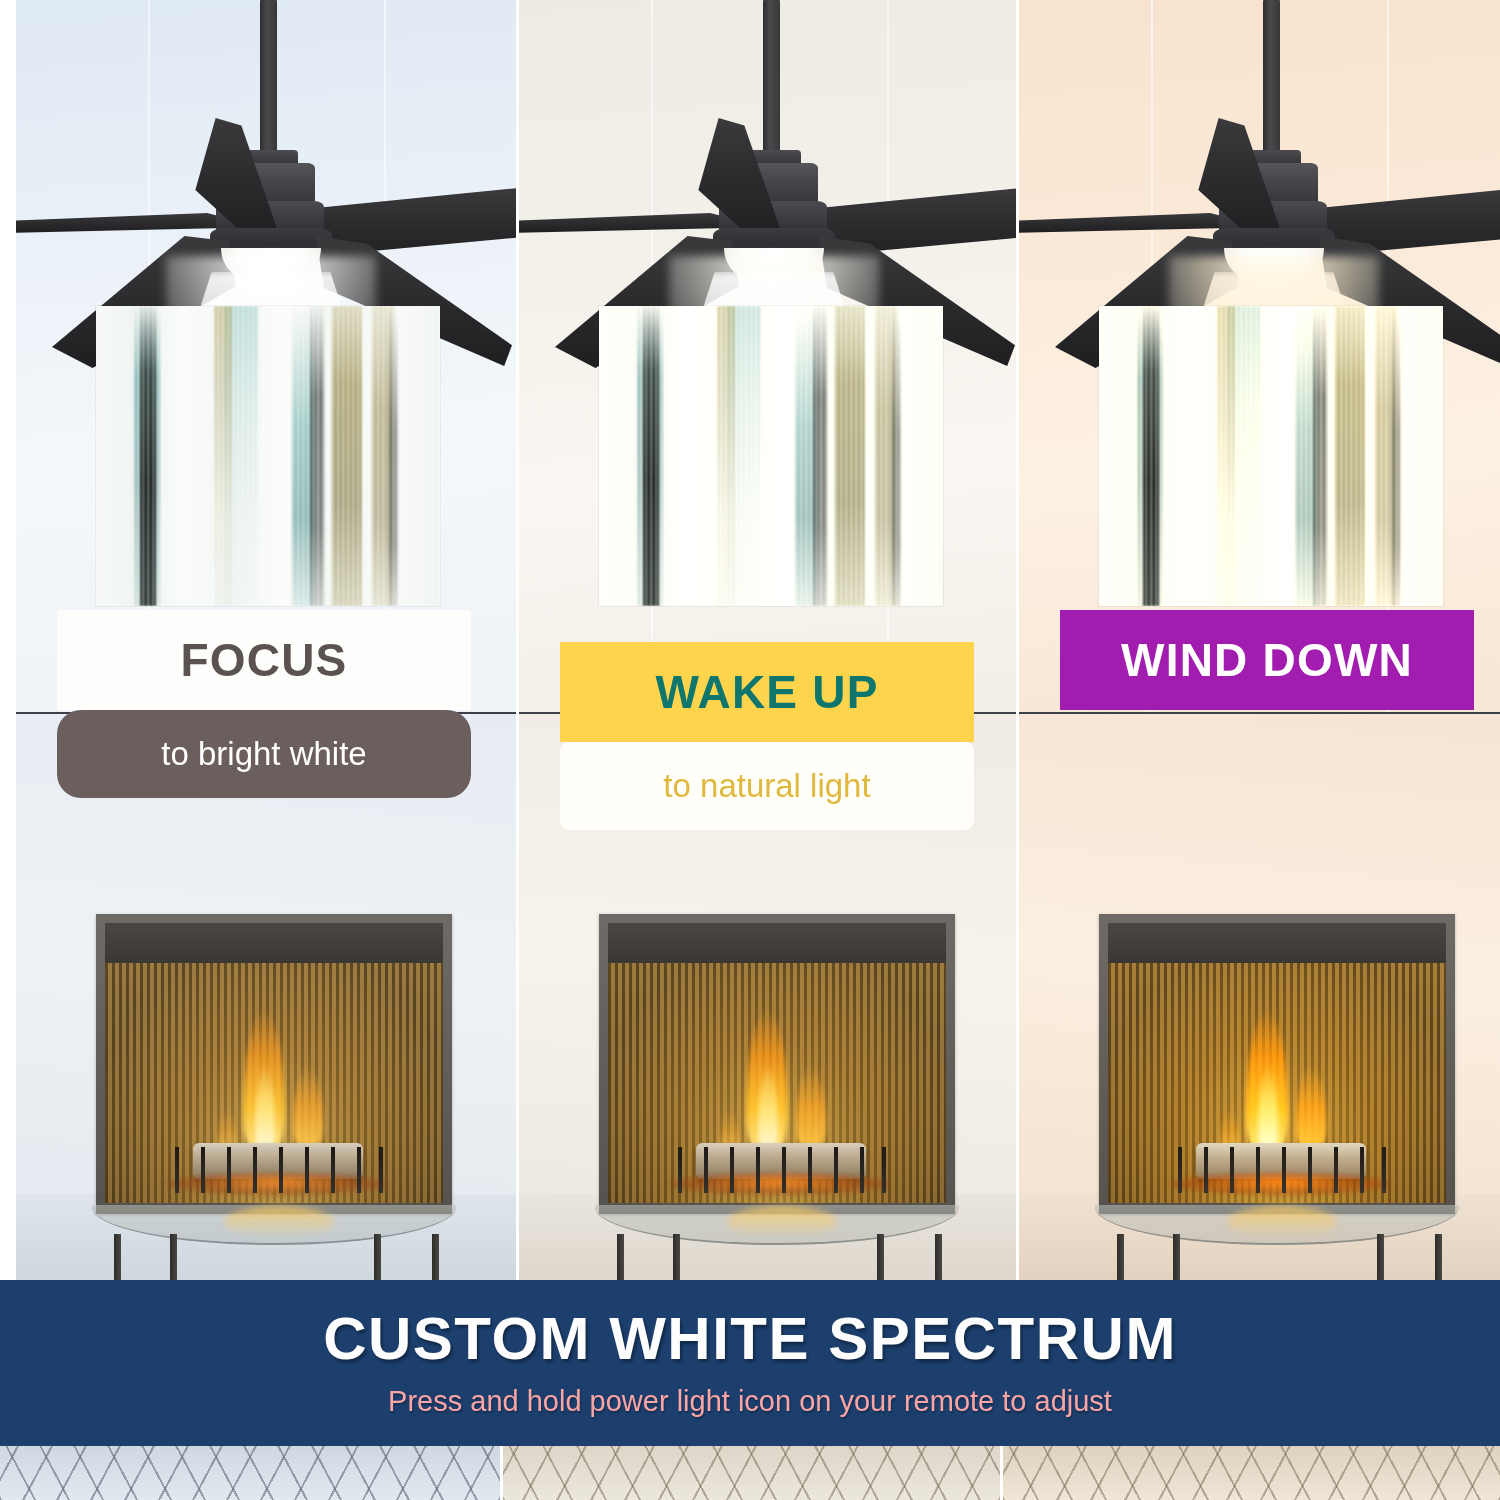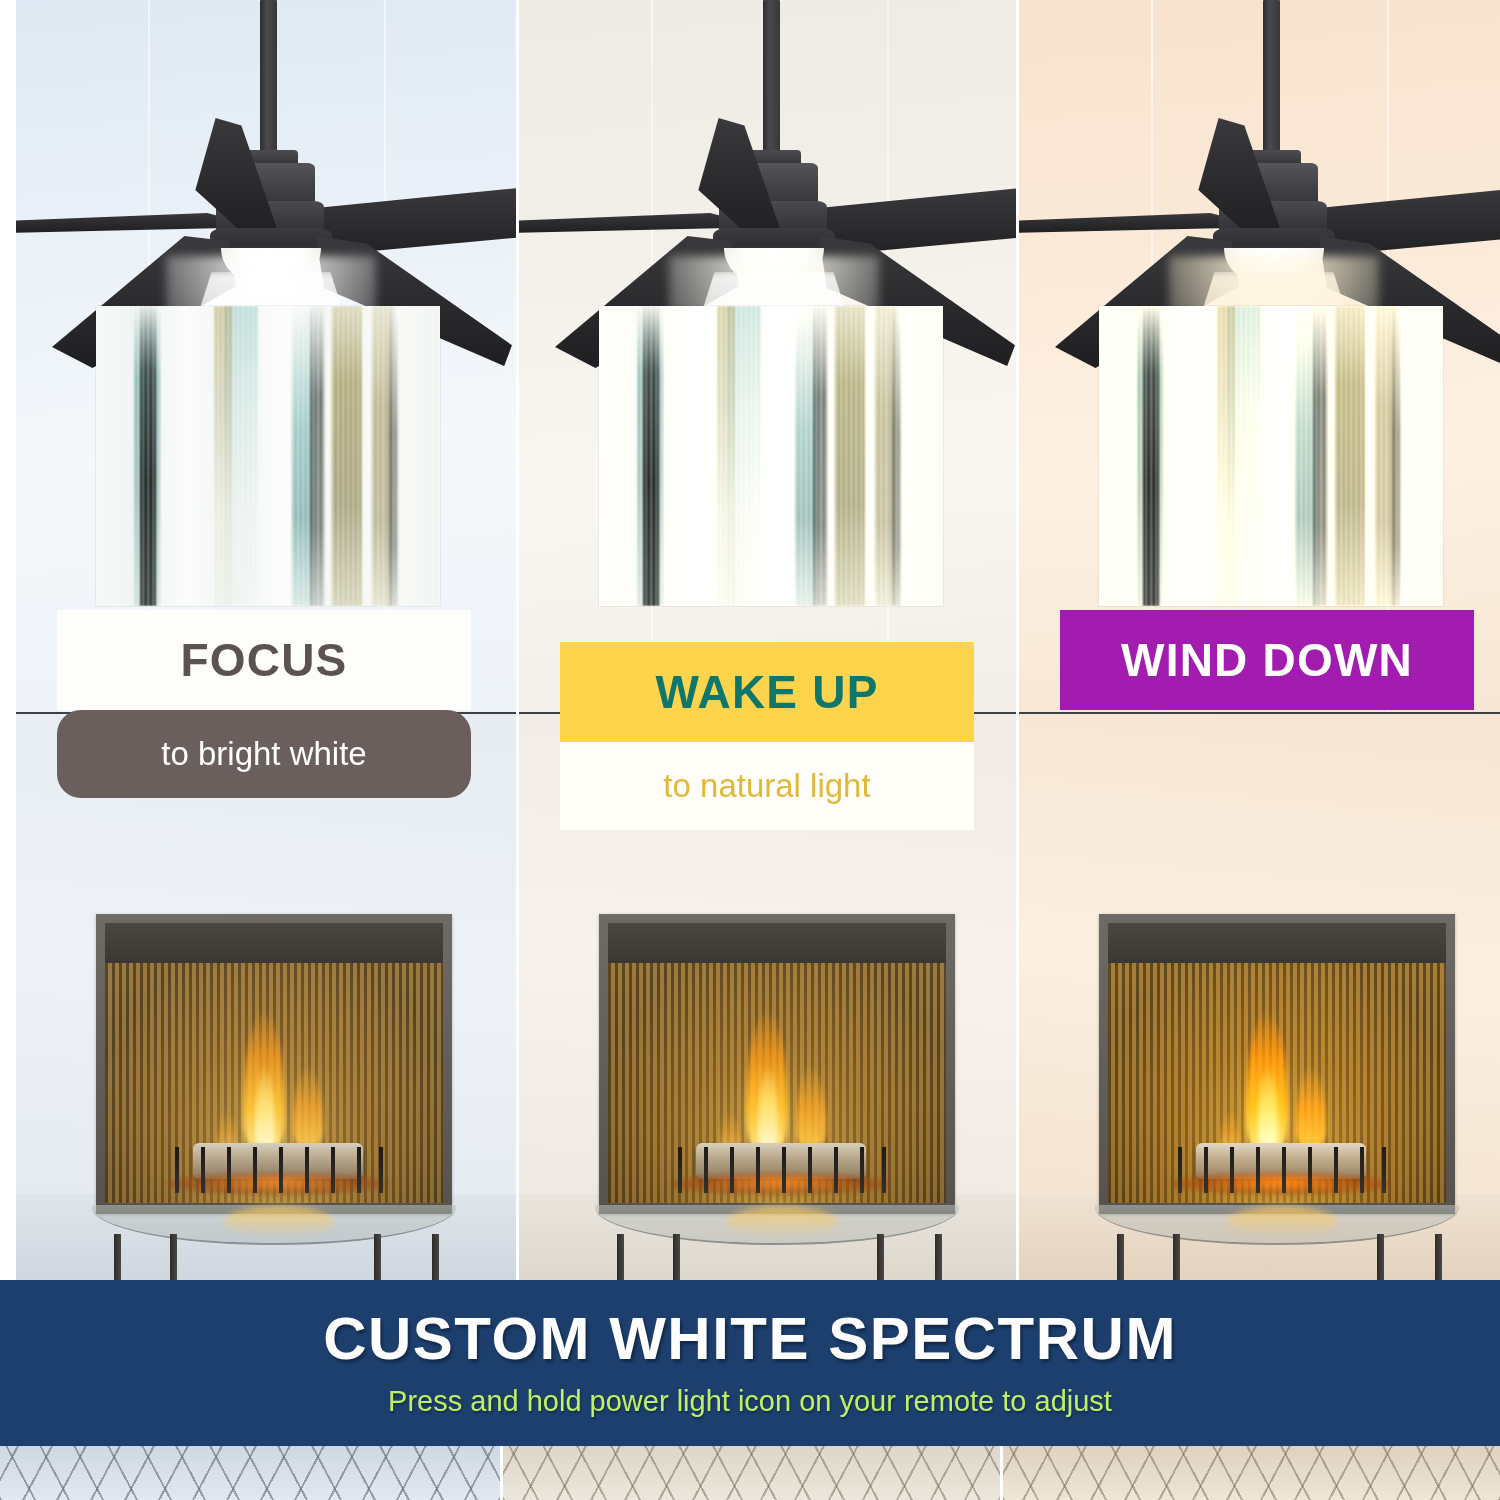--- a/index.html
+++ b/index.html
@@ -170,32 +170,32 @@
   .card{ position:absolute; left:41px; width:414px; }
   .card .title{ height:100px; display:flex; align-items:center; justify-content:center;
                 font-size:46px; font-weight:bold; letter-spacing:1.2px; }
   .card .sub{ height:88px; display:flex; align-items:center; justify-content:center;
               font-size:33px; font-weight:500; }
   #card-focus{ top:610px; }
   #card-focus .title{ background:#fdfdfb; color:#5b5350; }
   #card-focus .sub{ background:#6a5f5c; color:#ffffff; }
   #card-wake{ top:610px; }
   #card-wake .title{ background:#fdd44b; color:#fffdf3; }
-  #card-wake .sub{ background:#fffef9; color:#e0b83c; }
+  #card-wake .sub{ background:#fffef9; color:#e0b83c;border-radius:9px; }
   #card-wind{ top:610px; }
   #card-wind .title{ background:#4a90d9; color:#ffffff; }
   #card-wind .sub{ background:#d0eaf9; color:#3b7fc4; }
 
   
   .banner{ position:absolute; left:0; top:1280px; width:1500px; height:166px;
            background:#1c3f6e; display:flex; flex-direction:column;
            align-items:center; justify-content:center; }
   .banner h1{ font-size:60px; font-weight:bold; color:#fdfdfd; letter-spacing:1.5px;
               text-shadow:2px 3px 3px rgba(0,0,0,.35); line-height:1; }
-  .banner p{ margin-top:16px; font-size:29px; color:#bef264; font-weight:400;
+  .banner p{ margin-top:16px; font-size:29px; color:#fca5a5; font-weight:400;
              text-shadow:1px 2px 2px rgba(0,0,0,.3); }
 </style>
 </head>
 <body>
 
 <div id="stage">
 
   <div class="panels">
 
     <div class="panel p-cool">

